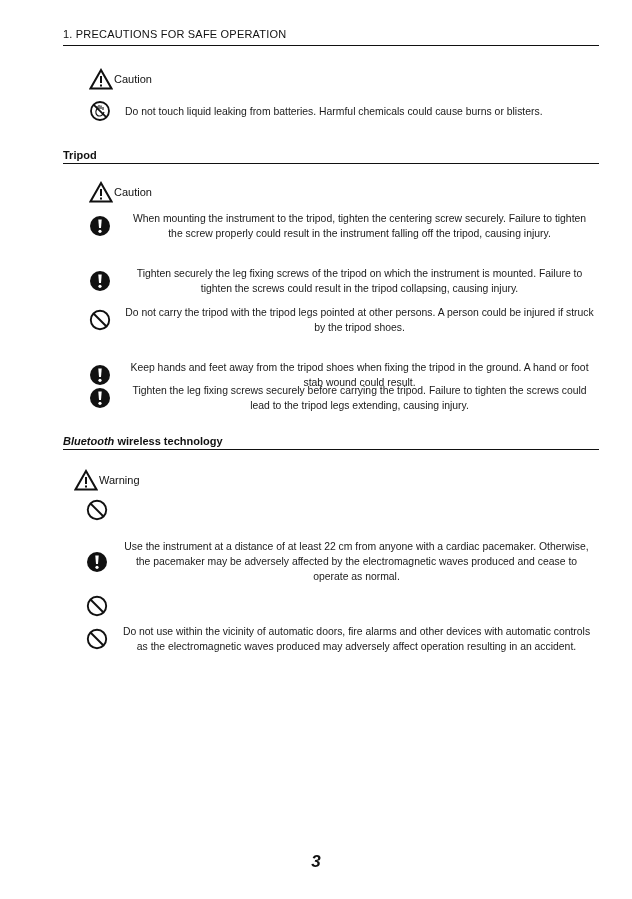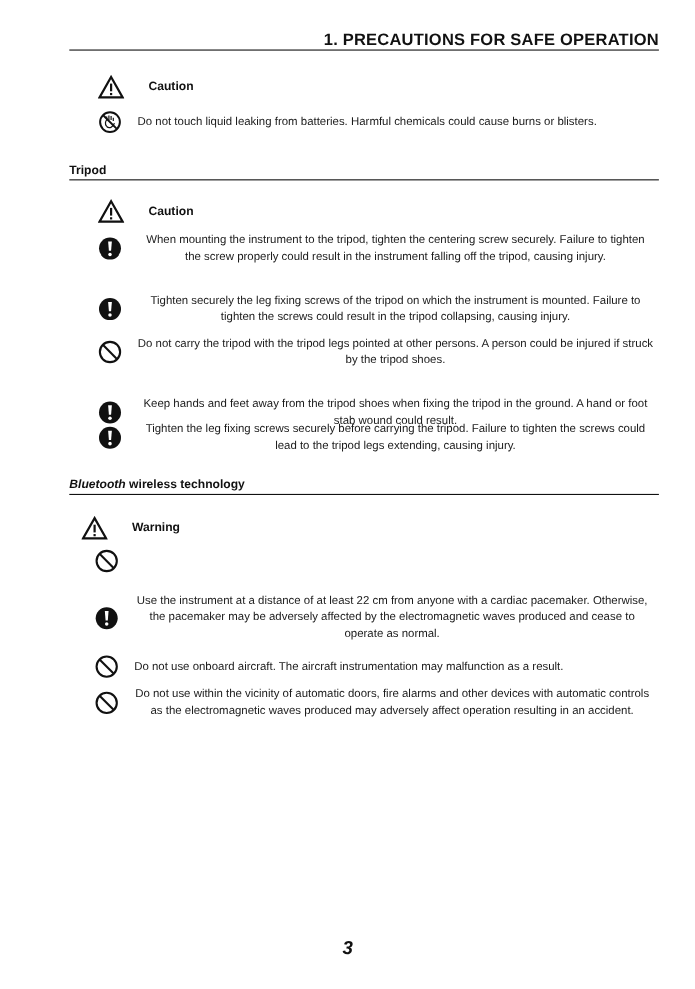--- a/index.html
+++ b/index.html
@@ -15,23 +15,22 @@
       font-family: "Liberation Sans", sans-serif;
       color: #111111;
     }
     .page-header {
       position: absolute;
       left: 63px;
       top: 28px;
       width: 536px;
       height: 17px;
       border-bottom: 1.5px solid #111;
-      text-align: right;
-      font-size: 15px;
-      font-weight: bold;
+      font-size: 11px;
+      font-weight: normal;
       letter-spacing: 0.2px;
     }
     .section-heading {
       position: absolute;
       left: 63px;
       width: 536px;
       border-bottom: 1.5px solid #111;
       font-size: 11px;
       font-weight: bold;
       padding-bottom: 2px;
@@ -42,22 +41,22 @@
       left: 89px;
       width: 510px;
     }
     .signal-row {
       display: flex;
       align-items: center;
       height: 22px;
     }
     .signal-row .label {
       font-size: 11px;
-      font-weight: bold;
-      margin-left: 22px;
+      font-weight: normal;
+      margin-left: 1px;
     }
     .item {
       display: flex;
       align-items: center;
       position: absolute;
       left: 89px;
       width: 505px;
     }
     .item .icon {
       width: 22px;
@@ -217,21 +216,20 @@
   <span class="text">Use the instrument at a distance of at least 22 cm from anyone with a cardiac pacemaker. Otherwise, the pacemaker may be adversely affected by the electromagnetic waves produced and cease to operate as normal.</span>
 </div>
 
 <div class="item" style="top:595px; left:86px;">
   <span class="icon">
     <svg width="22" height="22" viewBox="0 0 22 22">
       <circle cx="11" cy="11" r="9.2" fill="none" stroke="#111" stroke-width="1.9"></circle>
       <line x1="4.5" y1="4.5" x2="17.5" y2="17.5" stroke="#111" stroke-width="1.9"></line>
     </svg>
   </span>
-  <span class="text">Do not use onboard aircraft. The aircraft instrumentation may malfunction as a result.</span>
 </div>
 
 <div class="item" style="top:624px; left:86px;">
   <span class="icon">
     <svg width="22" height="22" viewBox="0 0 22 22">
       <circle cx="11" cy="11" r="9.2" fill="none" stroke="#111" stroke-width="1.9"></circle>
       <line x1="4.5" y1="4.5" x2="17.5" y2="17.5" stroke="#111" stroke-width="1.9"></line>
     </svg>
   </span>
   <span class="text">Do not use within the vicinity of automatic doors, fire alarms and other devices with automatic controls as the electromagnetic waves produced may adversely affect operation resulting in an accident.</span>

